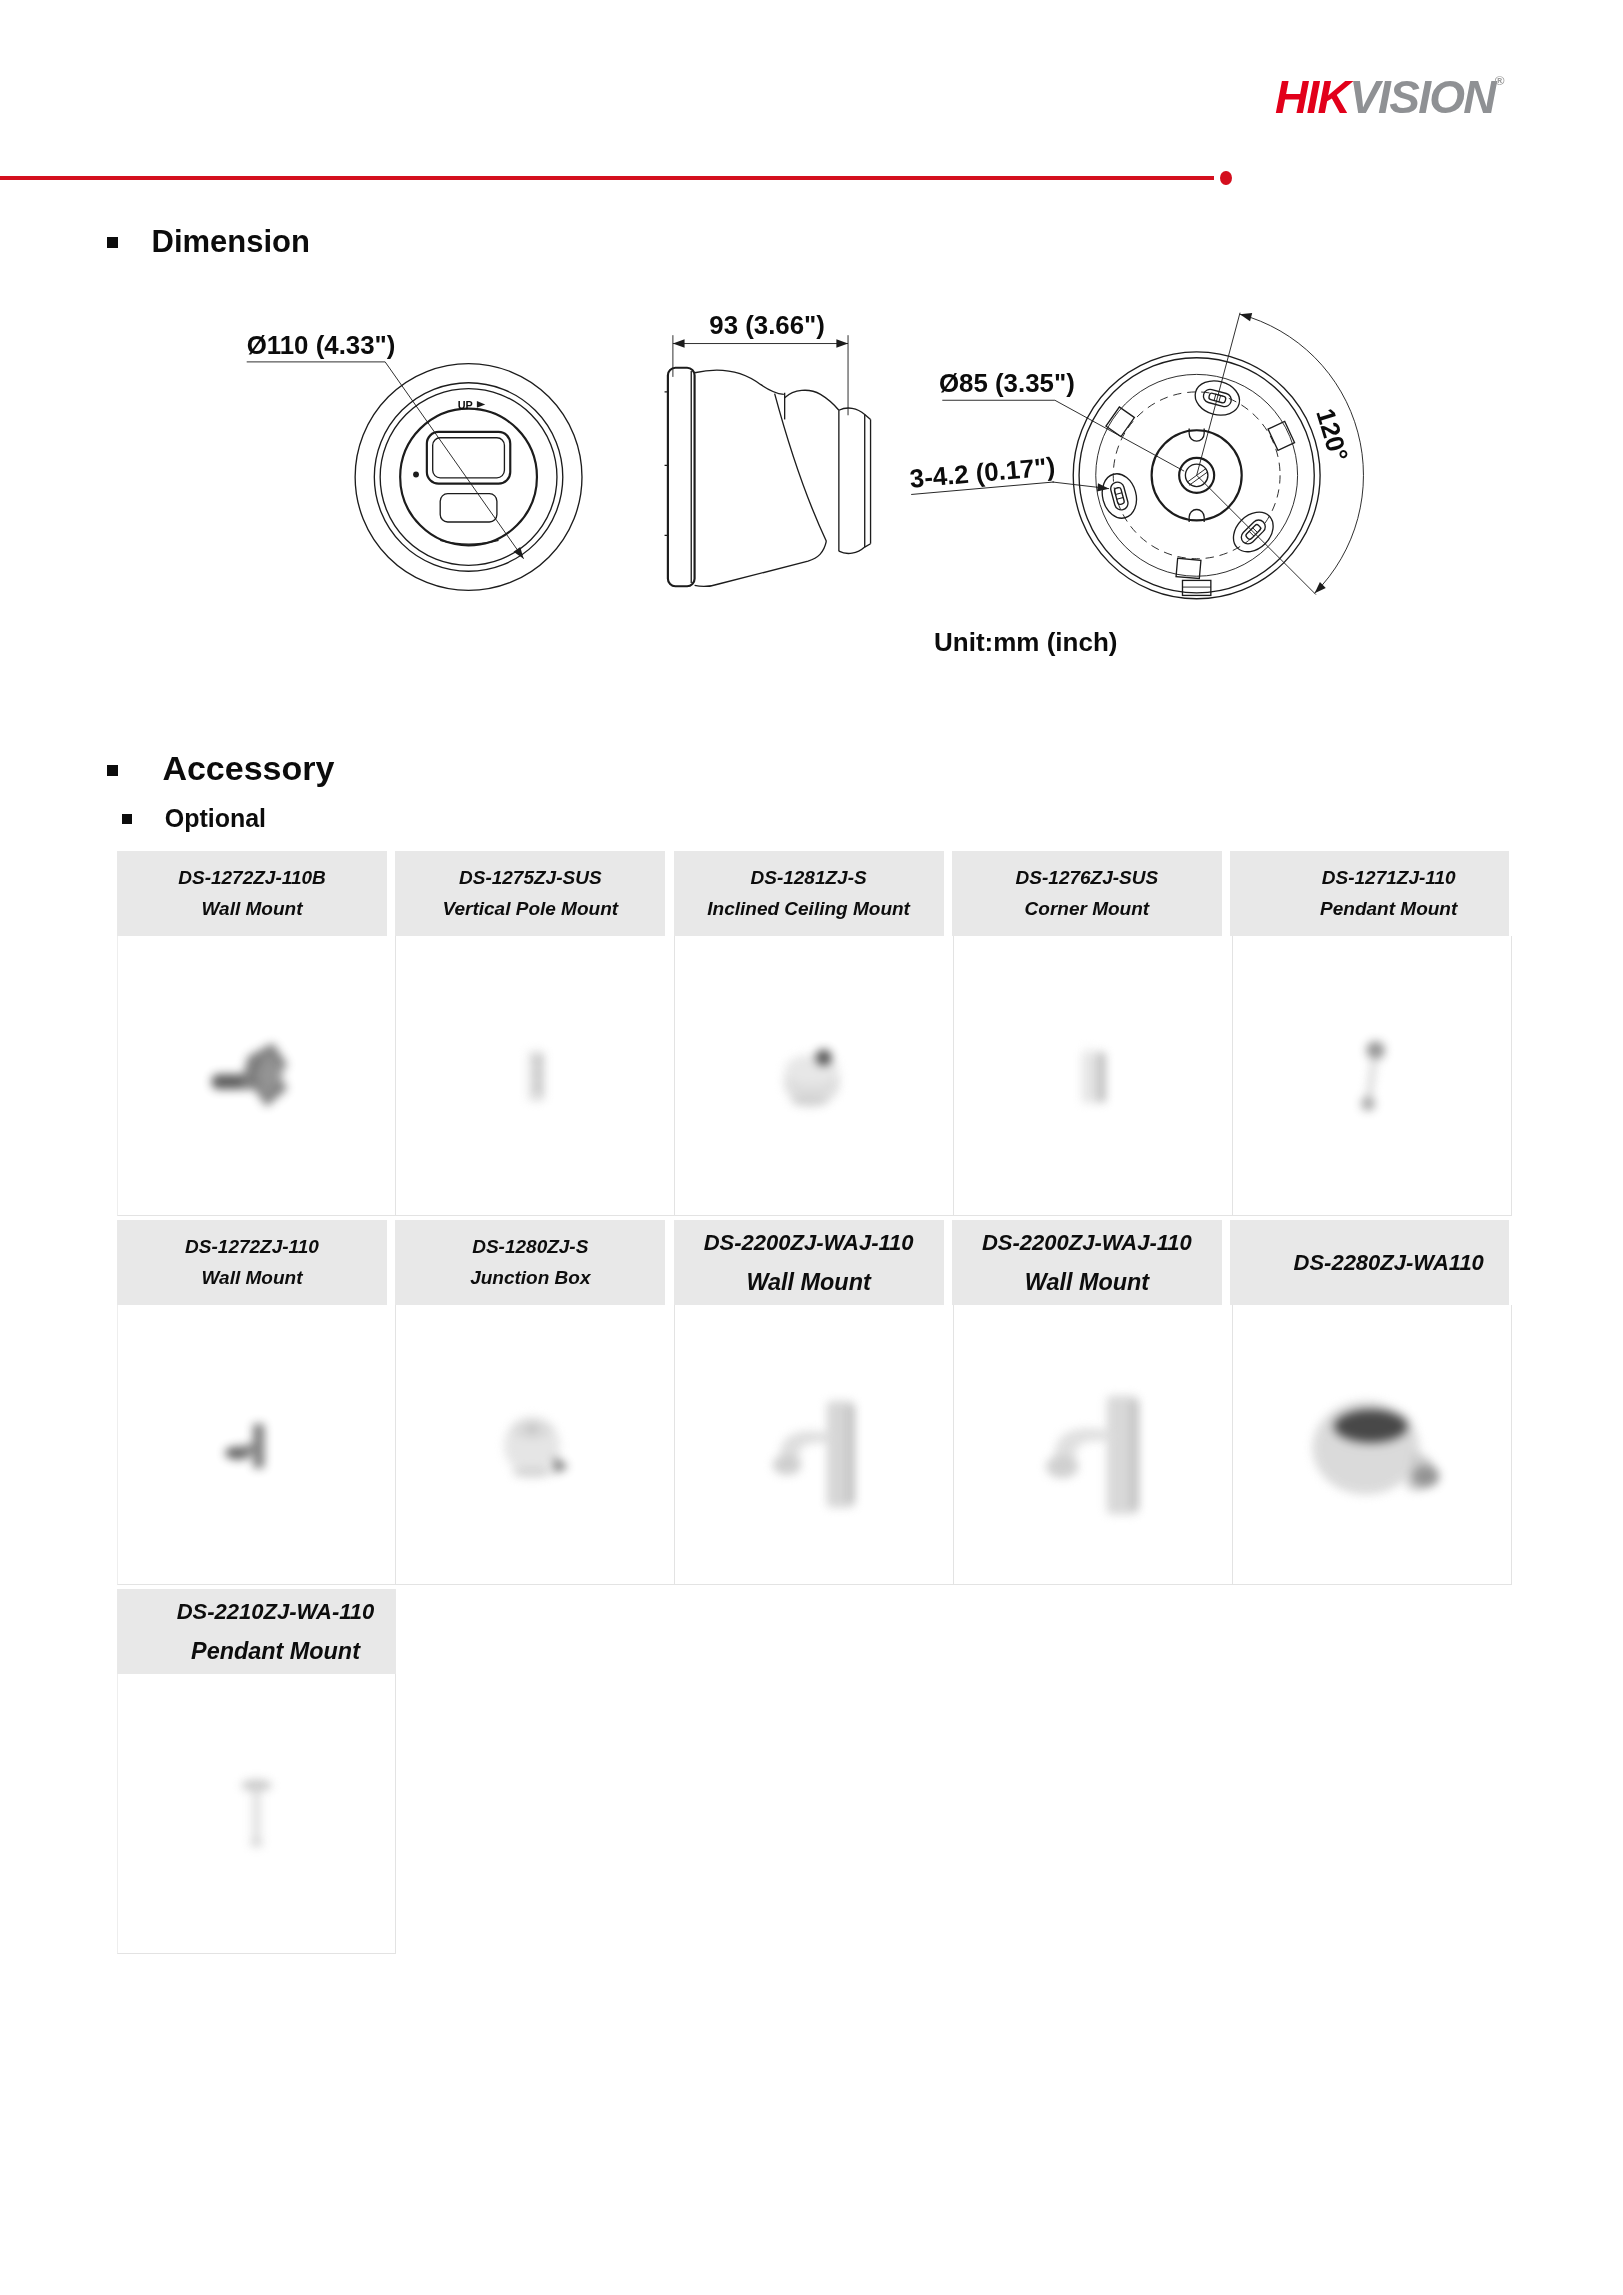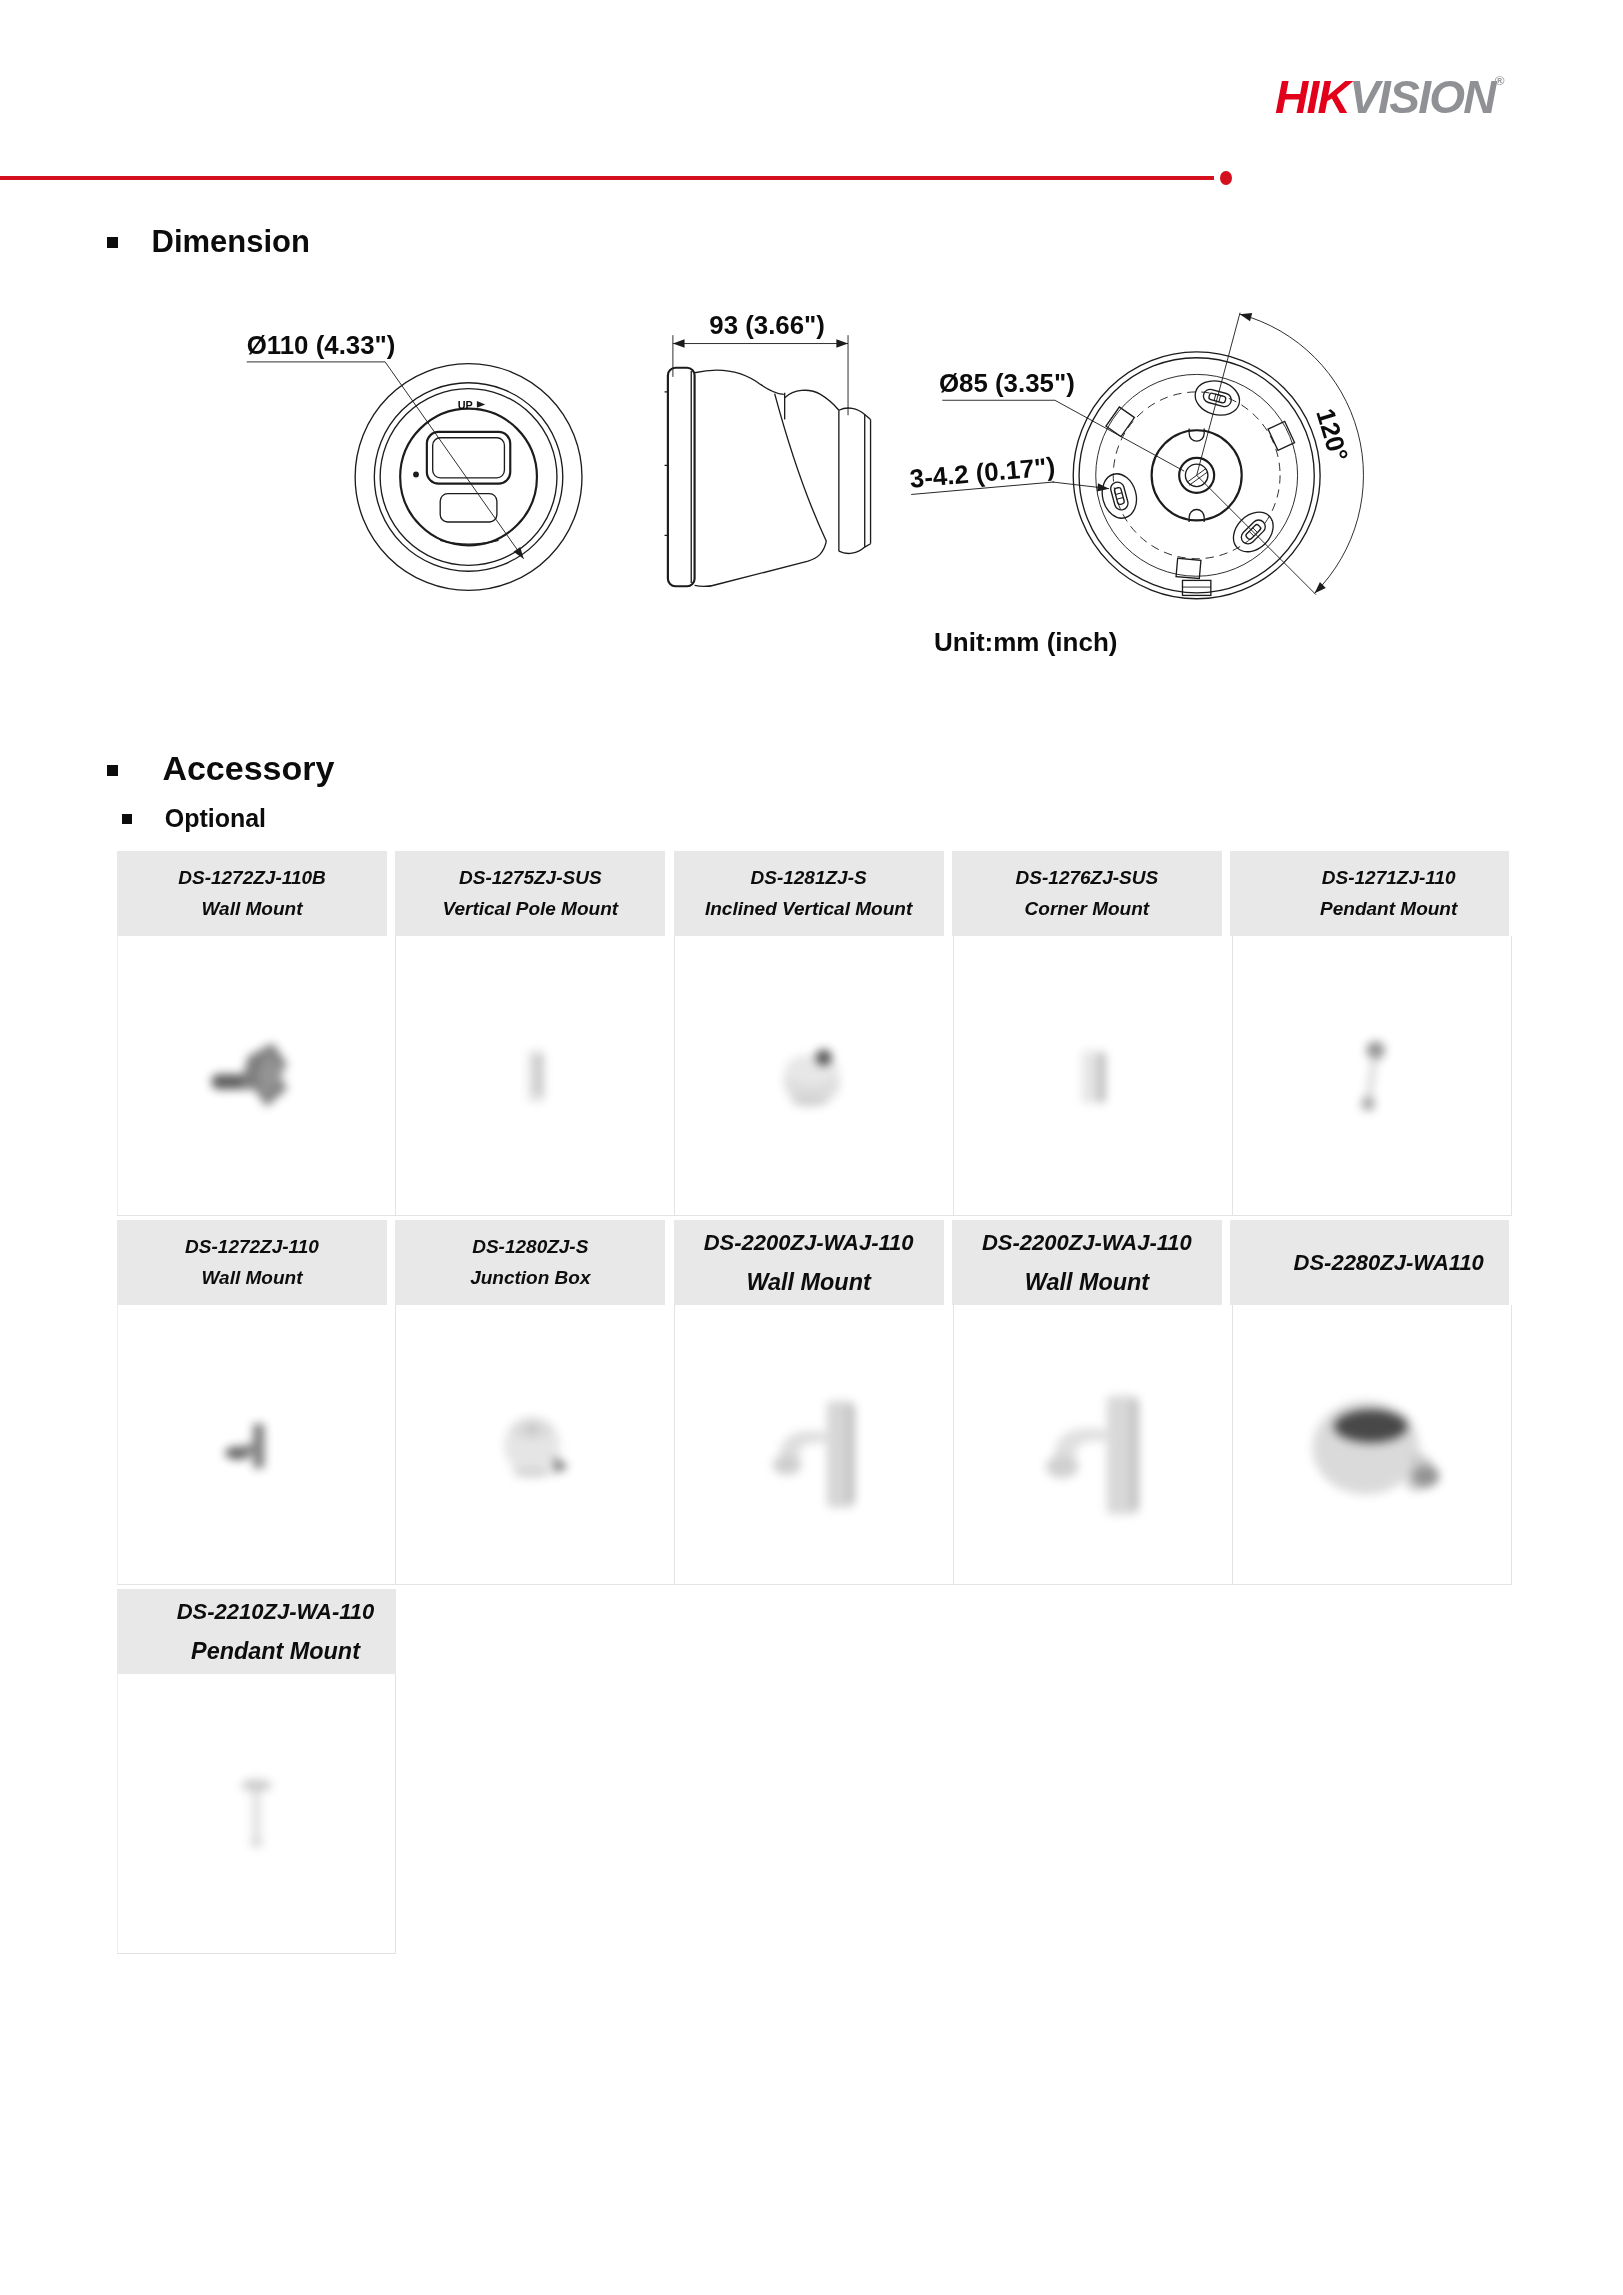--- a/index.html
+++ b/index.html
@@ -194,21 +194,21 @@
         <div class="acc-header-cell">
           <div class="acc-model">DS-1272ZJ-110B</div>
           <div class="acc-name">Wall Mount</div>
         </div>
         <div class="acc-header-cell">
           <div class="acc-model">DS-1275ZJ-SUS</div>
           <div class="acc-name">Vertical Pole Mount</div>
         </div>
         <div class="acc-header-cell">
           <div class="acc-model">DS-1281ZJ-S</div>
-          <div class="acc-name">Inclined Vertical Mount</div>
+          <div class="acc-name">Inclined Ceiling Mount</div>
         </div>
         <div class="acc-header-cell">
           <div class="acc-model">DS-1276ZJ-SUS</div>
           <div class="acc-name">Corner Mount</div>
         </div>
         <div class="acc-header-cell">
           <div class="acc-model">DS-1271ZJ-110</div>
           <div class="acc-name">Pendant Mount</div>
         </div>
       </div>

